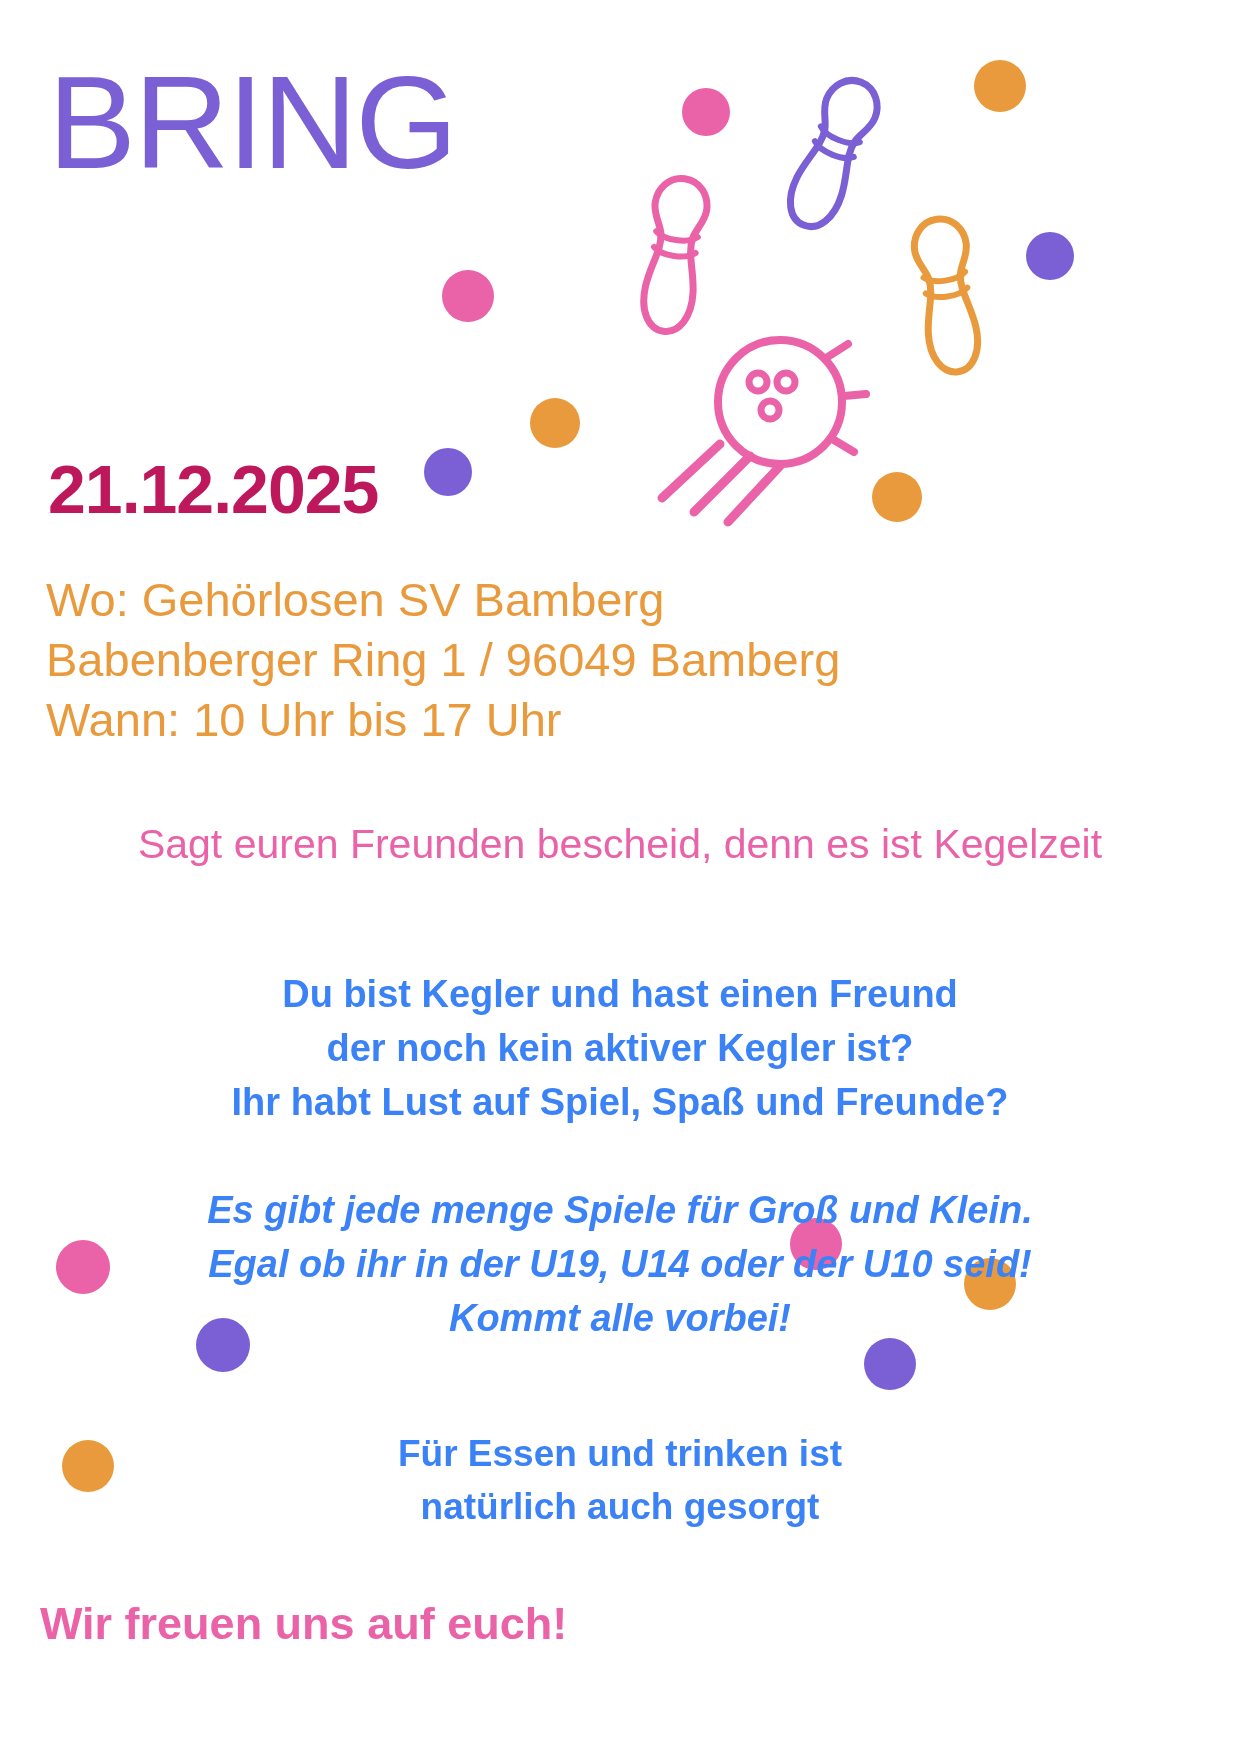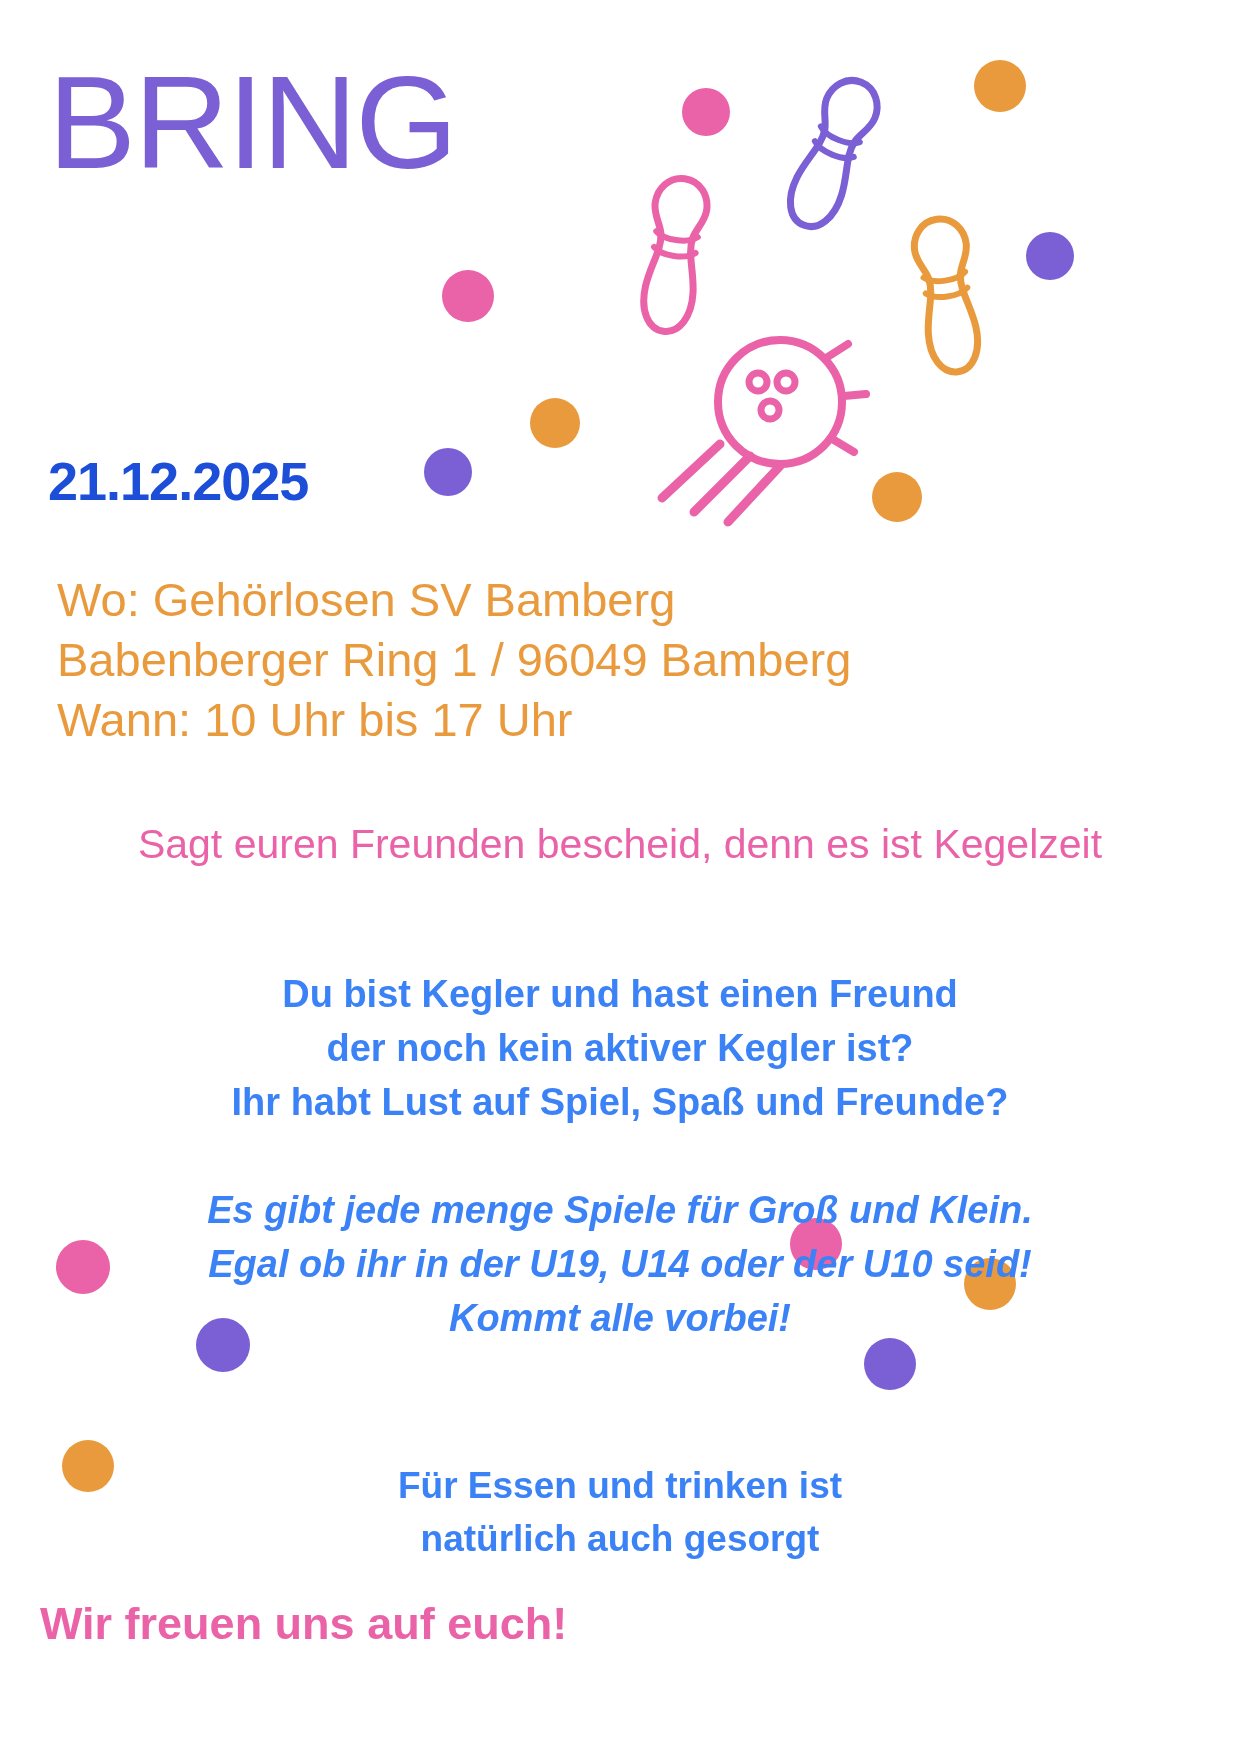--- a/index.html
+++ b/index.html
@@ -41,36 +41,35 @@
     letter-spacing: -2px;
     text-transform: uppercase;
   }
   .headline .l1 { display: block; }
   .headline .l2 { display: block; }
 
   .date {
     position: absolute;
     left: 48px;
     top: 450px;
-    color: #1d4ed8;
+    color: #be185d;
     font-weight: bold;
-    font-size: 54px;
+    font-size: 68px;
     letter-spacing: -1px;
   }
 
   .venue {
     position: absolute;
     left: 46px;
     top: 570px;
     width: 1120px;
     color: #e99a3c;
     font-size: 47px;
     line-height: 1.28;
     font-weight: normal;
-    margin-left: 11px;
   }
   .venue div { white-space: nowrap; }
 
   .pink-line {
     position: absolute;
     left: 40px;
     top: 818px;
     width: 1160px;
     text-align: center;
     color: #ea62a7;
@@ -84,21 +83,21 @@
     left: 40px;
     width: 1160px;
     text-align: center;
     color: #3b82f6;
     font-weight: bold;
     font-size: 38px;
     line-height: 1.42;
   }
   .blk1 { top: 968px; }
   .blk2 { top: 1184px; font-style: italic; }
-  .blk3 { top: 1428px; font-size: 37px; margin-top: 32px; }
+  .blk3 { top: 1428px; font-size: 37px; }
 
   .closing {
     position: absolute;
     left: 40px;
     top: 1598px;
     width: 1160px;
     text-align: left;
     color: #ea62a7;
     font-weight: bold;
     font-size: 45px;

